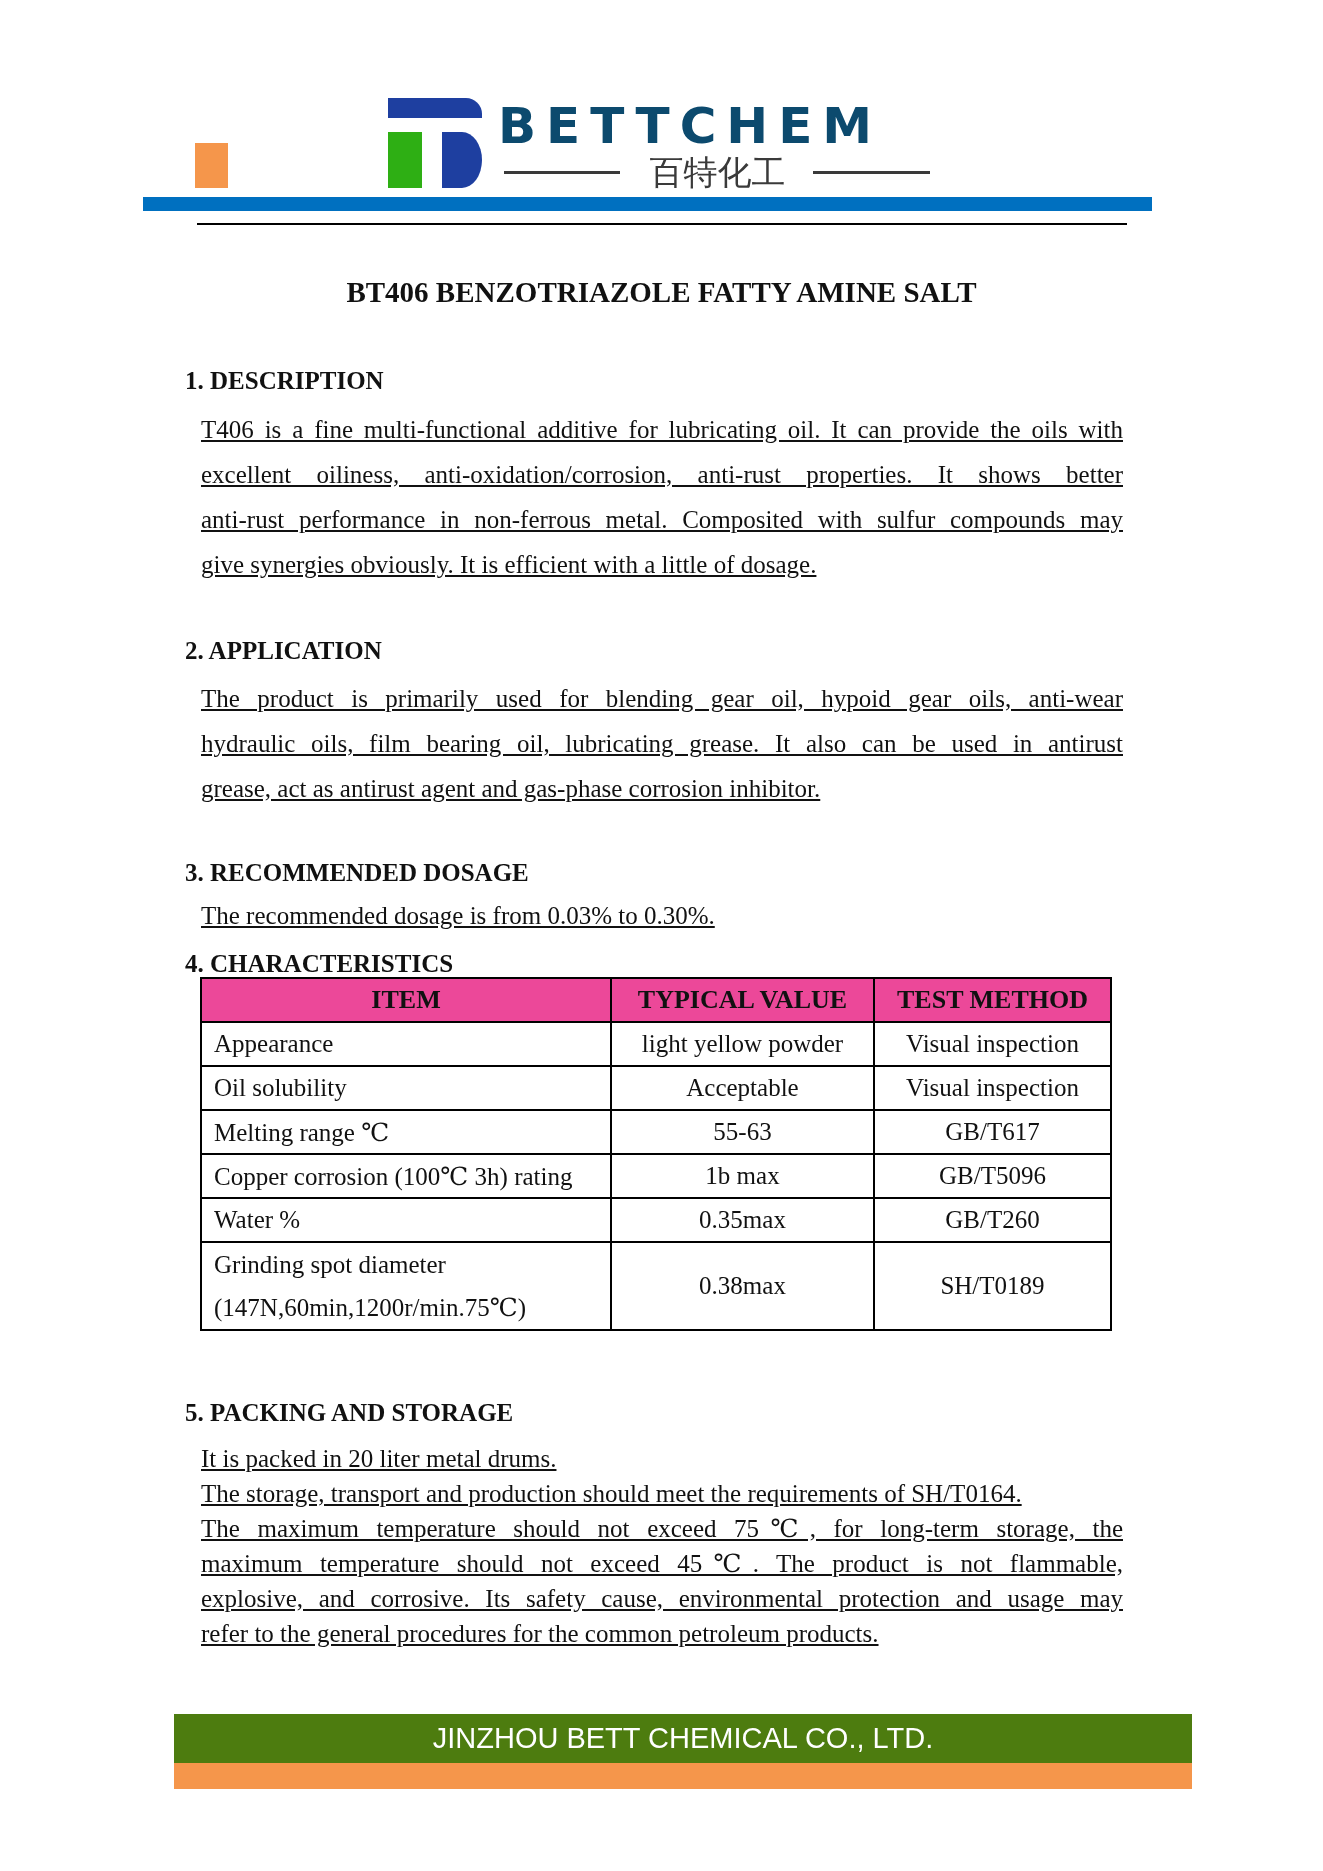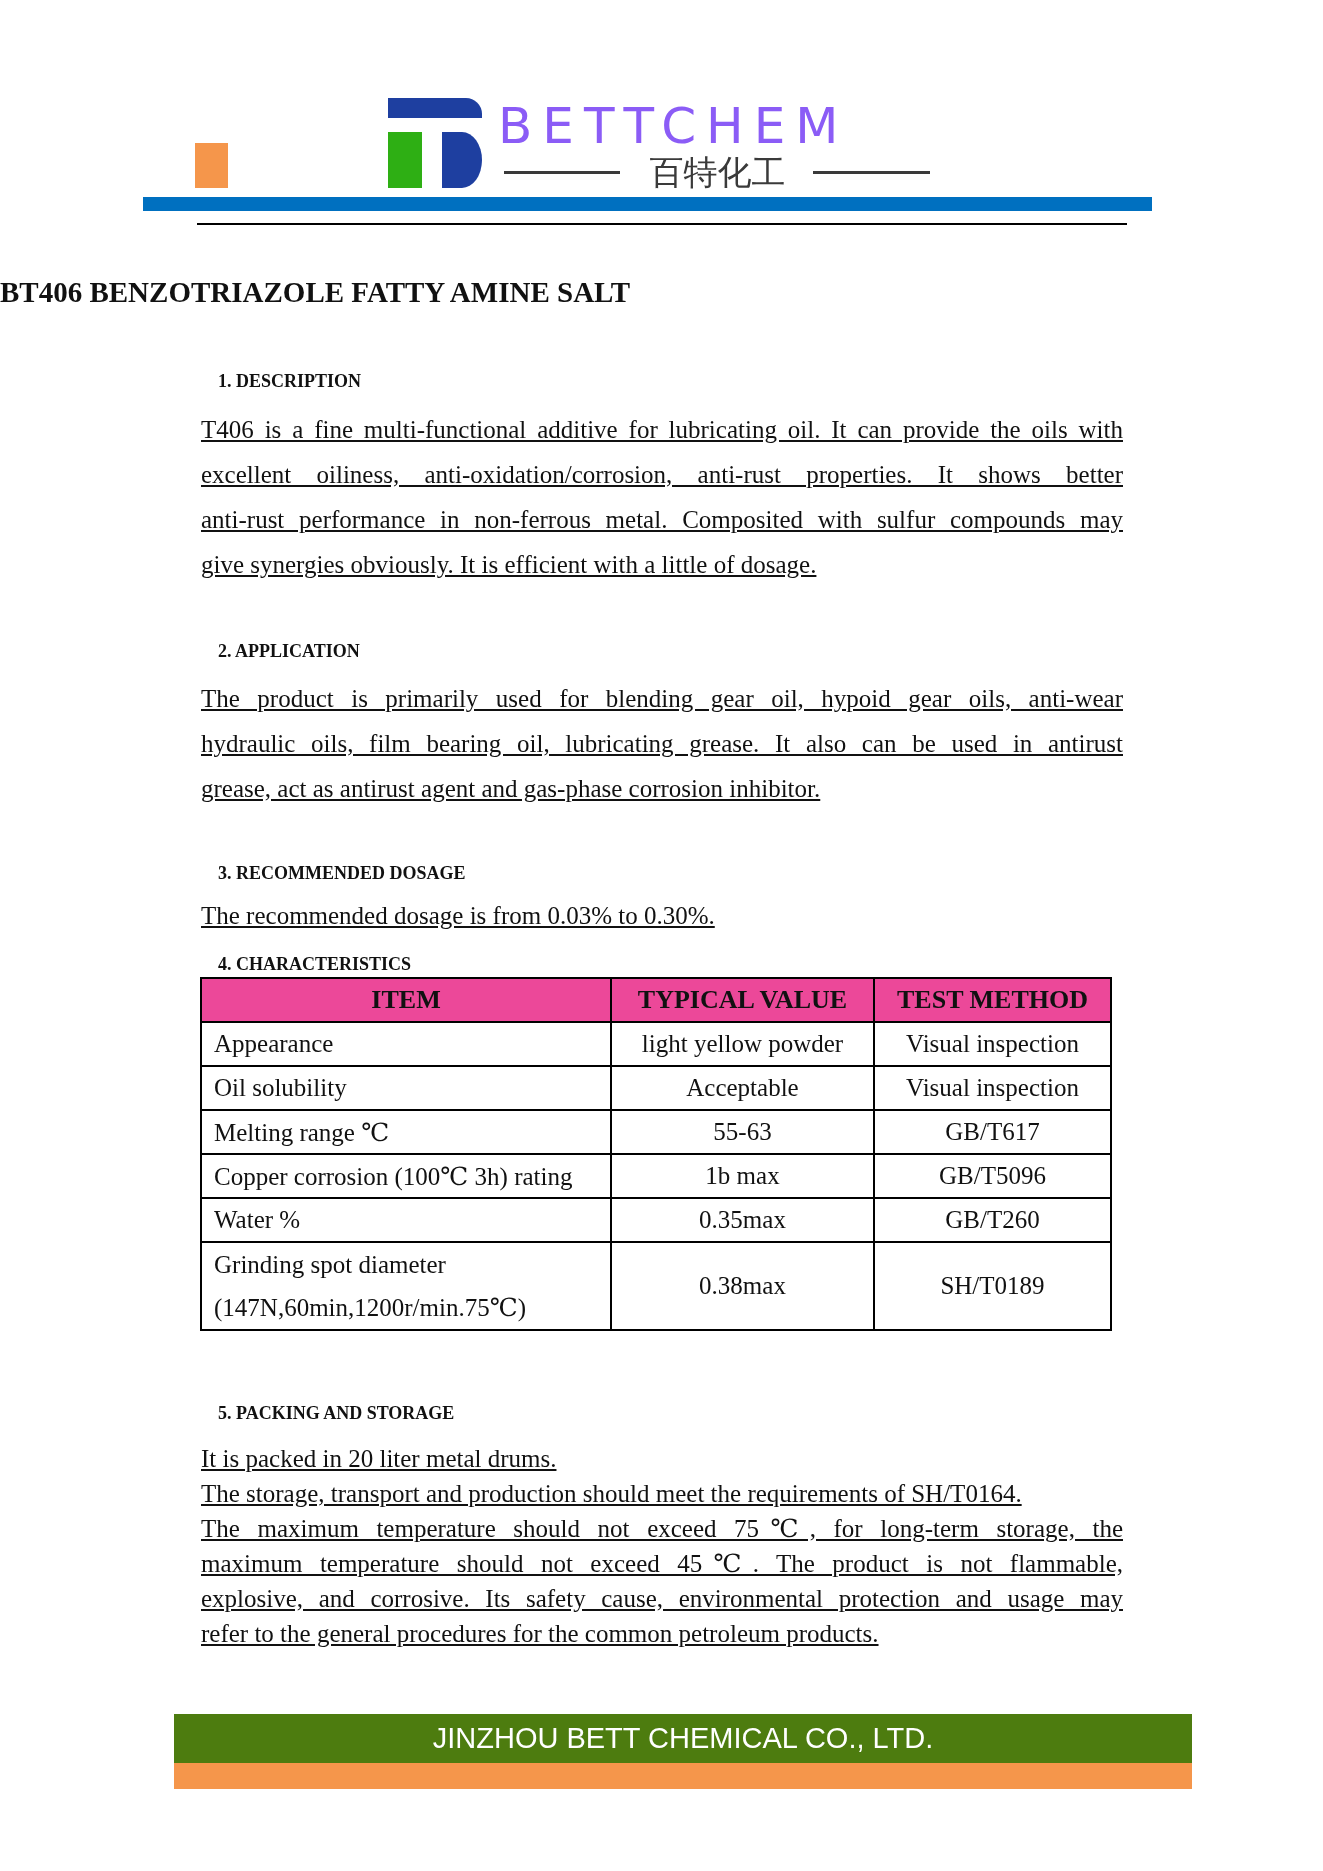--- a/index.html
+++ b/index.html
@@ -7,32 +7,32 @@
          font-family: "Liberation Serif", "DejaVu Serif", serif; color: #111; }
   .abs { position: absolute; }
 
   
   .orange-sq { left: 195px; top: 143px; width: 33px; height: 45px; background: #F5964B; }
   .logo-top { left: 388px; top: 98px; width: 94px; height: 20px; background: #1E3FA0; border-top-right-radius: 16px; }
   .logo-green { left: 388px; top: 132px; width: 34px; height: 56px; background: #2EAF14; }
   .logo-blueb { left: 442px; top: 132px; width: 40px; height: 56px; background: #1E3FA0;
                 border-top-right-radius: 20px 28px; border-bottom-right-radius: 20px 28px; }
   .brand-word { left: 498px; top: 100px; width: 440px; height: 52px; font-family: "DejaVu Sans", sans-serif;
-                font-weight: normal; font-size: 50px; letter-spacing: 10px; color: #8b5cf6; line-height: 52px; }
+                font-weight: bold; font-size: 50px; letter-spacing: 10px; color: #0c4a6e; line-height: 52px; }
   .brand-cn-line { height: 3px; background: #3a3a3a; top: 171px; }
   .brand-cn { left: 630px; top: 152px; width: 175px; text-align: center; font-family: "DejaVu Sans", sans-serif;
               font-size: 34px; line-height: 40px; color: #3a3a3a; }
   .blue-bar { left: 143px; top: 197px; width: 1009px; height: 14px; background: #0070C0; }
   .black-rule { left: 197px; top: 223px; width: 930px; height: 2px; background: #000; }
 
   
-  .doc-title { left: 0; width: 1323px; top: 272px; text-align: left; font-weight: bold; font-size: 29px; line-height: 40px; }
+  .doc-title { left: 0; width: 1323px; top: 272px; text-align: center; font-weight: bold; font-size: 29px; line-height: 40px; }
 
   
-  .h { left: 218px; font-weight: bold; font-size: 18px; line-height: 30px; }
+  .h { left: 185px; font-weight: bold; font-size: 25px; line-height: 30px; }
   .p { left: 201px; width: 922px; font-size: 25px; text-align: justify; text-align-last: auto; text-decoration: underline; }
   .p .ln { display: block; text-align: justify; text-align-last: justify; white-space: nowrap; }
   .p .ln.last { text-align-last: left; }
 
   
   .tbl { left: 200px; top: 977px; border-collapse: collapse; font-size: 25px; }
   .tbl td, .tbl th { border: 2.5px solid #000; padding: 0; height: 42px; }
   .tbl th { background: #ec4899; font-weight: bold; font-size: 26px; text-align: center; height: 42px; }
   .tbl td.item { text-align: left; padding-left: 12px; border-radius: 18px; }
   .tbl td.c { text-align: center; }

